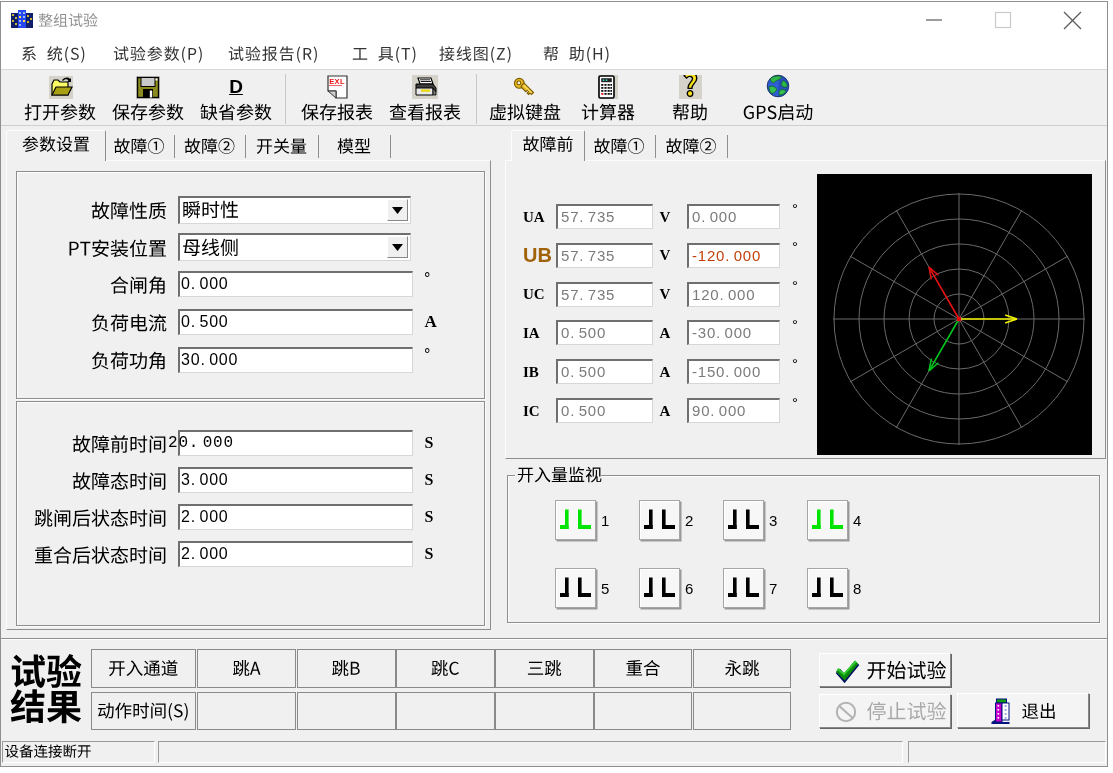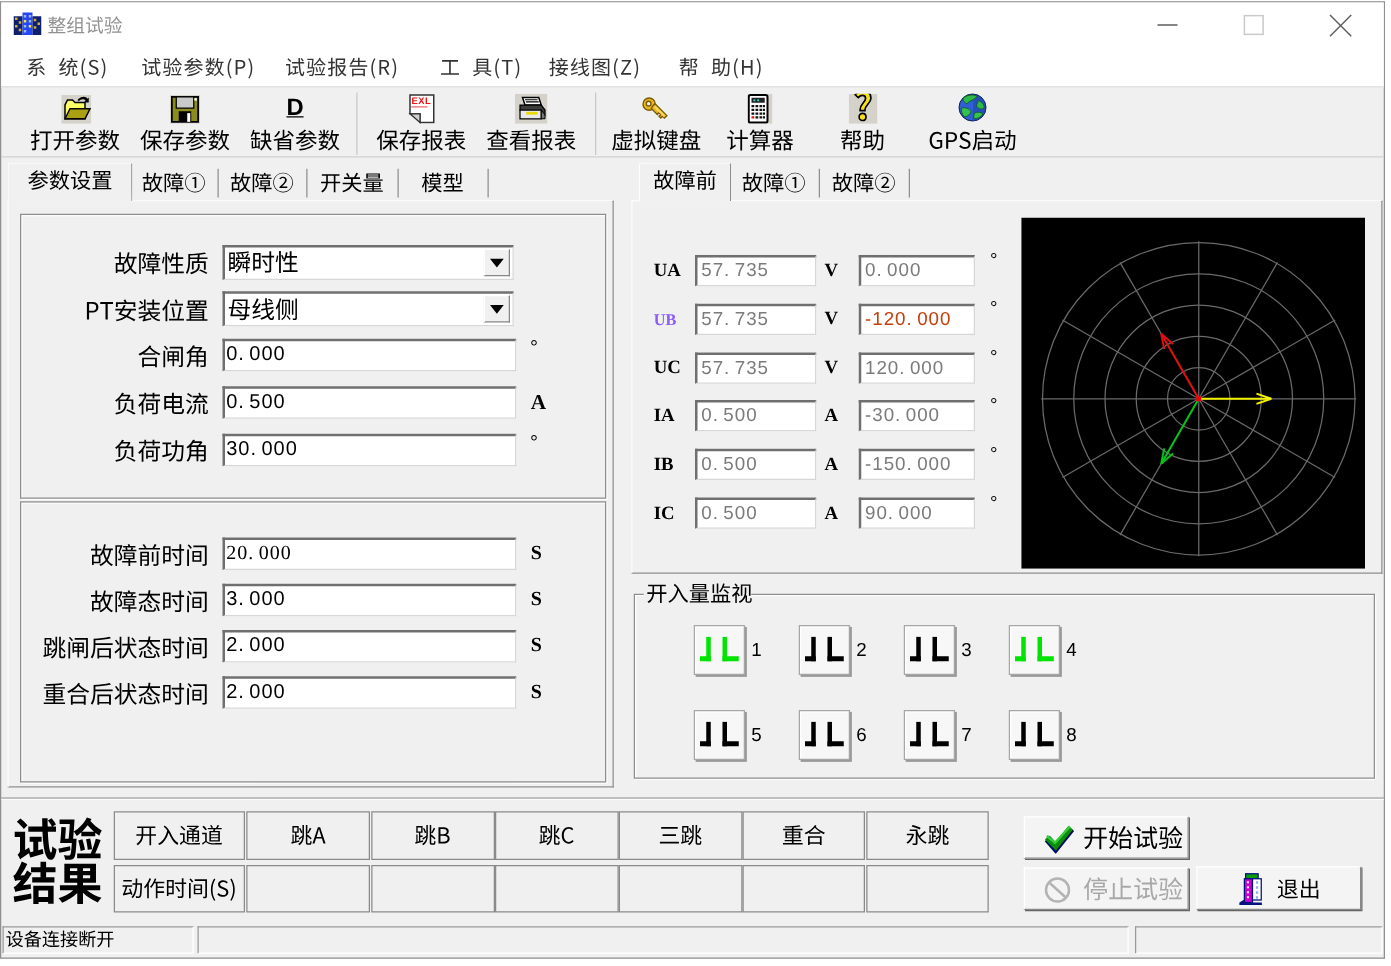--- a/index.html
+++ b/index.html
@@ -717,34 +717,34 @@
         <use href="#g26" transform="translate(77.0 756.6) scale(0.0145 -0.0145)"></use>
       </g>
     </svg>
 <div style="position:absolute;white-space:nowrap;font-family:'Liberation Sans',sans-serif;font-size:19px;font-weight:700;color:#000000;line-height:19px;top:76.5px;left:236.0px;transform:translateX(-50%);"><u>D</u></div>
 <div style="position:absolute;white-space:nowrap;font-family:'Liberation Sans',sans-serif;font-size:16px;font-weight:400;color:#000000;line-height:16px;top:276.0px;letter-spacing:0.8px;left:181.0px;">0.<span style="margin-left:3.5px"></span>000</div>
 <div style="position:absolute;white-space:nowrap;font-family:'Liberation Sans',sans-serif;font-size:16px;font-weight:400;color:#000;line-height:16px;top:271.0px;left:424.0px;">°</div>
 <div style="position:absolute;white-space:nowrap;font-family:'Liberation Sans',sans-serif;font-size:16px;font-weight:400;color:#000000;line-height:16px;top:313.8px;letter-spacing:0.8px;left:181.0px;">0.<span style="margin-left:3.5px"></span>500</div>
 <div style="position:absolute;white-space:nowrap;font-family:'Liberation Serif',sans-serif;font-size:17px;font-weight:700;color:#000;line-height:17px;top:313.2px;left:424.5px;">A</div>
 <div style="position:absolute;white-space:nowrap;font-family:'Liberation Sans',sans-serif;font-size:16px;font-weight:400;color:#000000;line-height:16px;top:351.5px;letter-spacing:0.8px;left:181.0px;">30.<span style="margin-left:3.5px"></span>000</div>
 <div style="position:absolute;white-space:nowrap;font-family:'Liberation Sans',sans-serif;font-size:16px;font-weight:400;color:#000;line-height:16px;top:346.5px;left:424.0px;">°</div>
-<div style="position:absolute;white-space:nowrap;font-family:Liberation Serif, serif;font-size:16px;font-weight:400;color:#000000;line-height:16px;top:435.0px;letter-spacing:0.8px;left:181.0px;">20.<span style="margin-left:3.5px"></span>000</div>
+<div style="position:absolute;white-space:nowrap;font-family:Liberation Mono, monospace;font-size:16px;font-weight:400;color:#000000;line-height:16px;top:435.0px;letter-spacing:0.8px;left:168px;">20.<span style="margin-left:3.5px"></span>000</div>
 <div style="position:absolute;white-space:nowrap;font-family:'Liberation Serif',sans-serif;font-size:16px;font-weight:700;color:#000;line-height:16px;top:435.0px;left:424.5px;">S</div>
 <div style="position:absolute;white-space:nowrap;font-family:'Liberation Sans',sans-serif;font-size:16px;font-weight:400;color:#000000;line-height:16px;top:472.0px;letter-spacing:0.8px;left:181.0px;">3.<span style="margin-left:3.5px"></span>000</div>
 <div style="position:absolute;white-space:nowrap;font-family:'Liberation Serif',sans-serif;font-size:16px;font-weight:700;color:#000;line-height:16px;top:472.0px;left:424.5px;">S</div>
 <div style="position:absolute;white-space:nowrap;font-family:'Liberation Sans',sans-serif;font-size:16px;font-weight:400;color:#000000;line-height:16px;top:509.0px;letter-spacing:0.8px;left:181.0px;">2.<span style="margin-left:3.5px"></span>000</div>
 <div style="position:absolute;white-space:nowrap;font-family:'Liberation Serif',sans-serif;font-size:16px;font-weight:700;color:#000;line-height:16px;top:509.0px;left:424.5px;">S</div>
 <div style="position:absolute;white-space:nowrap;font-family:'Liberation Sans',sans-serif;font-size:16px;font-weight:400;color:#000000;line-height:16px;top:546.0px;letter-spacing:0.8px;left:181.0px;">2.<span style="margin-left:3.5px"></span>000</div>
 <div style="position:absolute;white-space:nowrap;font-family:'Liberation Serif',sans-serif;font-size:16px;font-weight:700;color:#000;line-height:16px;top:546.0px;left:424.5px;">S</div>
 <div style="position:absolute;white-space:nowrap;font-family:'Liberation Serif',sans-serif;font-size:15px;font-weight:700;color:#000;line-height:15px;top:209.5px;left:523.0px;">UA</div>
 <div style="position:absolute;white-space:nowrap;font-family:'Liberation Sans',sans-serif;font-size:15px;font-weight:400;color:#7b7b7b;line-height:15px;top:209.0px;letter-spacing:0.8px;left:561.0px;">57.<span style="margin-left:3.5px"></span>735</div>
 <div style="position:absolute;white-space:nowrap;font-family:'Liberation Serif',sans-serif;font-size:15px;font-weight:700;color:#000;line-height:15px;top:209.5px;left:659.5px;">V</div>
 <div style="position:absolute;white-space:nowrap;font-family:'Liberation Sans',sans-serif;font-size:15px;font-weight:400;color:#7b7b7b;line-height:15px;top:209.0px;letter-spacing:0.8px;left:692.0px;">0.<span style="margin-left:3.5px"></span>000</div>
 <div style="position:absolute;white-space:nowrap;font-family:'Liberation Sans',sans-serif;font-size:15px;font-weight:400;color:#000;line-height:15px;top:200.5px;left:792.0px;">°</div>
-<div style="position:absolute;white-space:nowrap;font-family:Liberation Serif, serif;font-size:13px;font-weight:700;color:#8b5cf6;line-height:15px;top:248.3px;left:523.0px;">UB</div>
+<div style="position:absolute;white-space:nowrap;font-family:Liberation Sans, sans-serif;font-size:20px;font-weight:700;color:#a16207;line-height:15px;top:248.3px;left:523.0px;">UB</div>
 <div style="position:absolute;white-space:nowrap;font-family:'Liberation Sans',sans-serif;font-size:15px;font-weight:400;color:#7b7b7b;line-height:15px;top:247.8px;letter-spacing:0.8px;left:561.0px;">57.<span style="margin-left:3.5px"></span>735</div>
 <div style="position:absolute;white-space:nowrap;font-family:'Liberation Serif',sans-serif;font-size:15px;font-weight:700;color:#000;line-height:15px;top:248.3px;left:659.5px;">V</div>
 <div style="position:absolute;white-space:nowrap;font-family:'Liberation Sans',sans-serif;font-size:15px;font-weight:400;color:#c2410c;line-height:15px;top:247.8px;letter-spacing:0.8px;left:692.0px;">-120.<span style="margin-left:3.5px"></span>000</div>
 <div style="position:absolute;white-space:nowrap;font-family:'Liberation Sans',sans-serif;font-size:15px;font-weight:400;color:#000;line-height:15px;top:239.3px;left:792.0px;">°</div>
 <div style="position:absolute;white-space:nowrap;font-family:'Liberation Serif',sans-serif;font-size:15px;font-weight:700;color:#000;line-height:15px;top:287.1px;left:523.0px;">UC</div>
 <div style="position:absolute;white-space:nowrap;font-family:'Liberation Sans',sans-serif;font-size:15px;font-weight:400;color:#7b7b7b;line-height:15px;top:286.6px;letter-spacing:0.8px;left:561.0px;">57.<span style="margin-left:3.5px"></span>735</div>
 <div style="position:absolute;white-space:nowrap;font-family:'Liberation Serif',sans-serif;font-size:15px;font-weight:700;color:#000;line-height:15px;top:287.1px;left:659.5px;">V</div>
 <div style="position:absolute;white-space:nowrap;font-family:'Liberation Sans',sans-serif;font-size:15px;font-weight:400;color:#7b7b7b;line-height:15px;top:286.6px;letter-spacing:0.8px;left:692.0px;">120.<span style="margin-left:3.5px"></span>000</div>
 <div style="position:absolute;white-space:nowrap;font-family:'Liberation Sans',sans-serif;font-size:15px;font-weight:400;color:#000;line-height:15px;top:278.1px;left:792.0px;">°</div>
 <div style="position:absolute;white-space:nowrap;font-family:'Liberation Serif',sans-serif;font-size:15px;font-weight:700;color:#000;line-height:15px;top:325.9px;left:523.0px;">IA</div>

